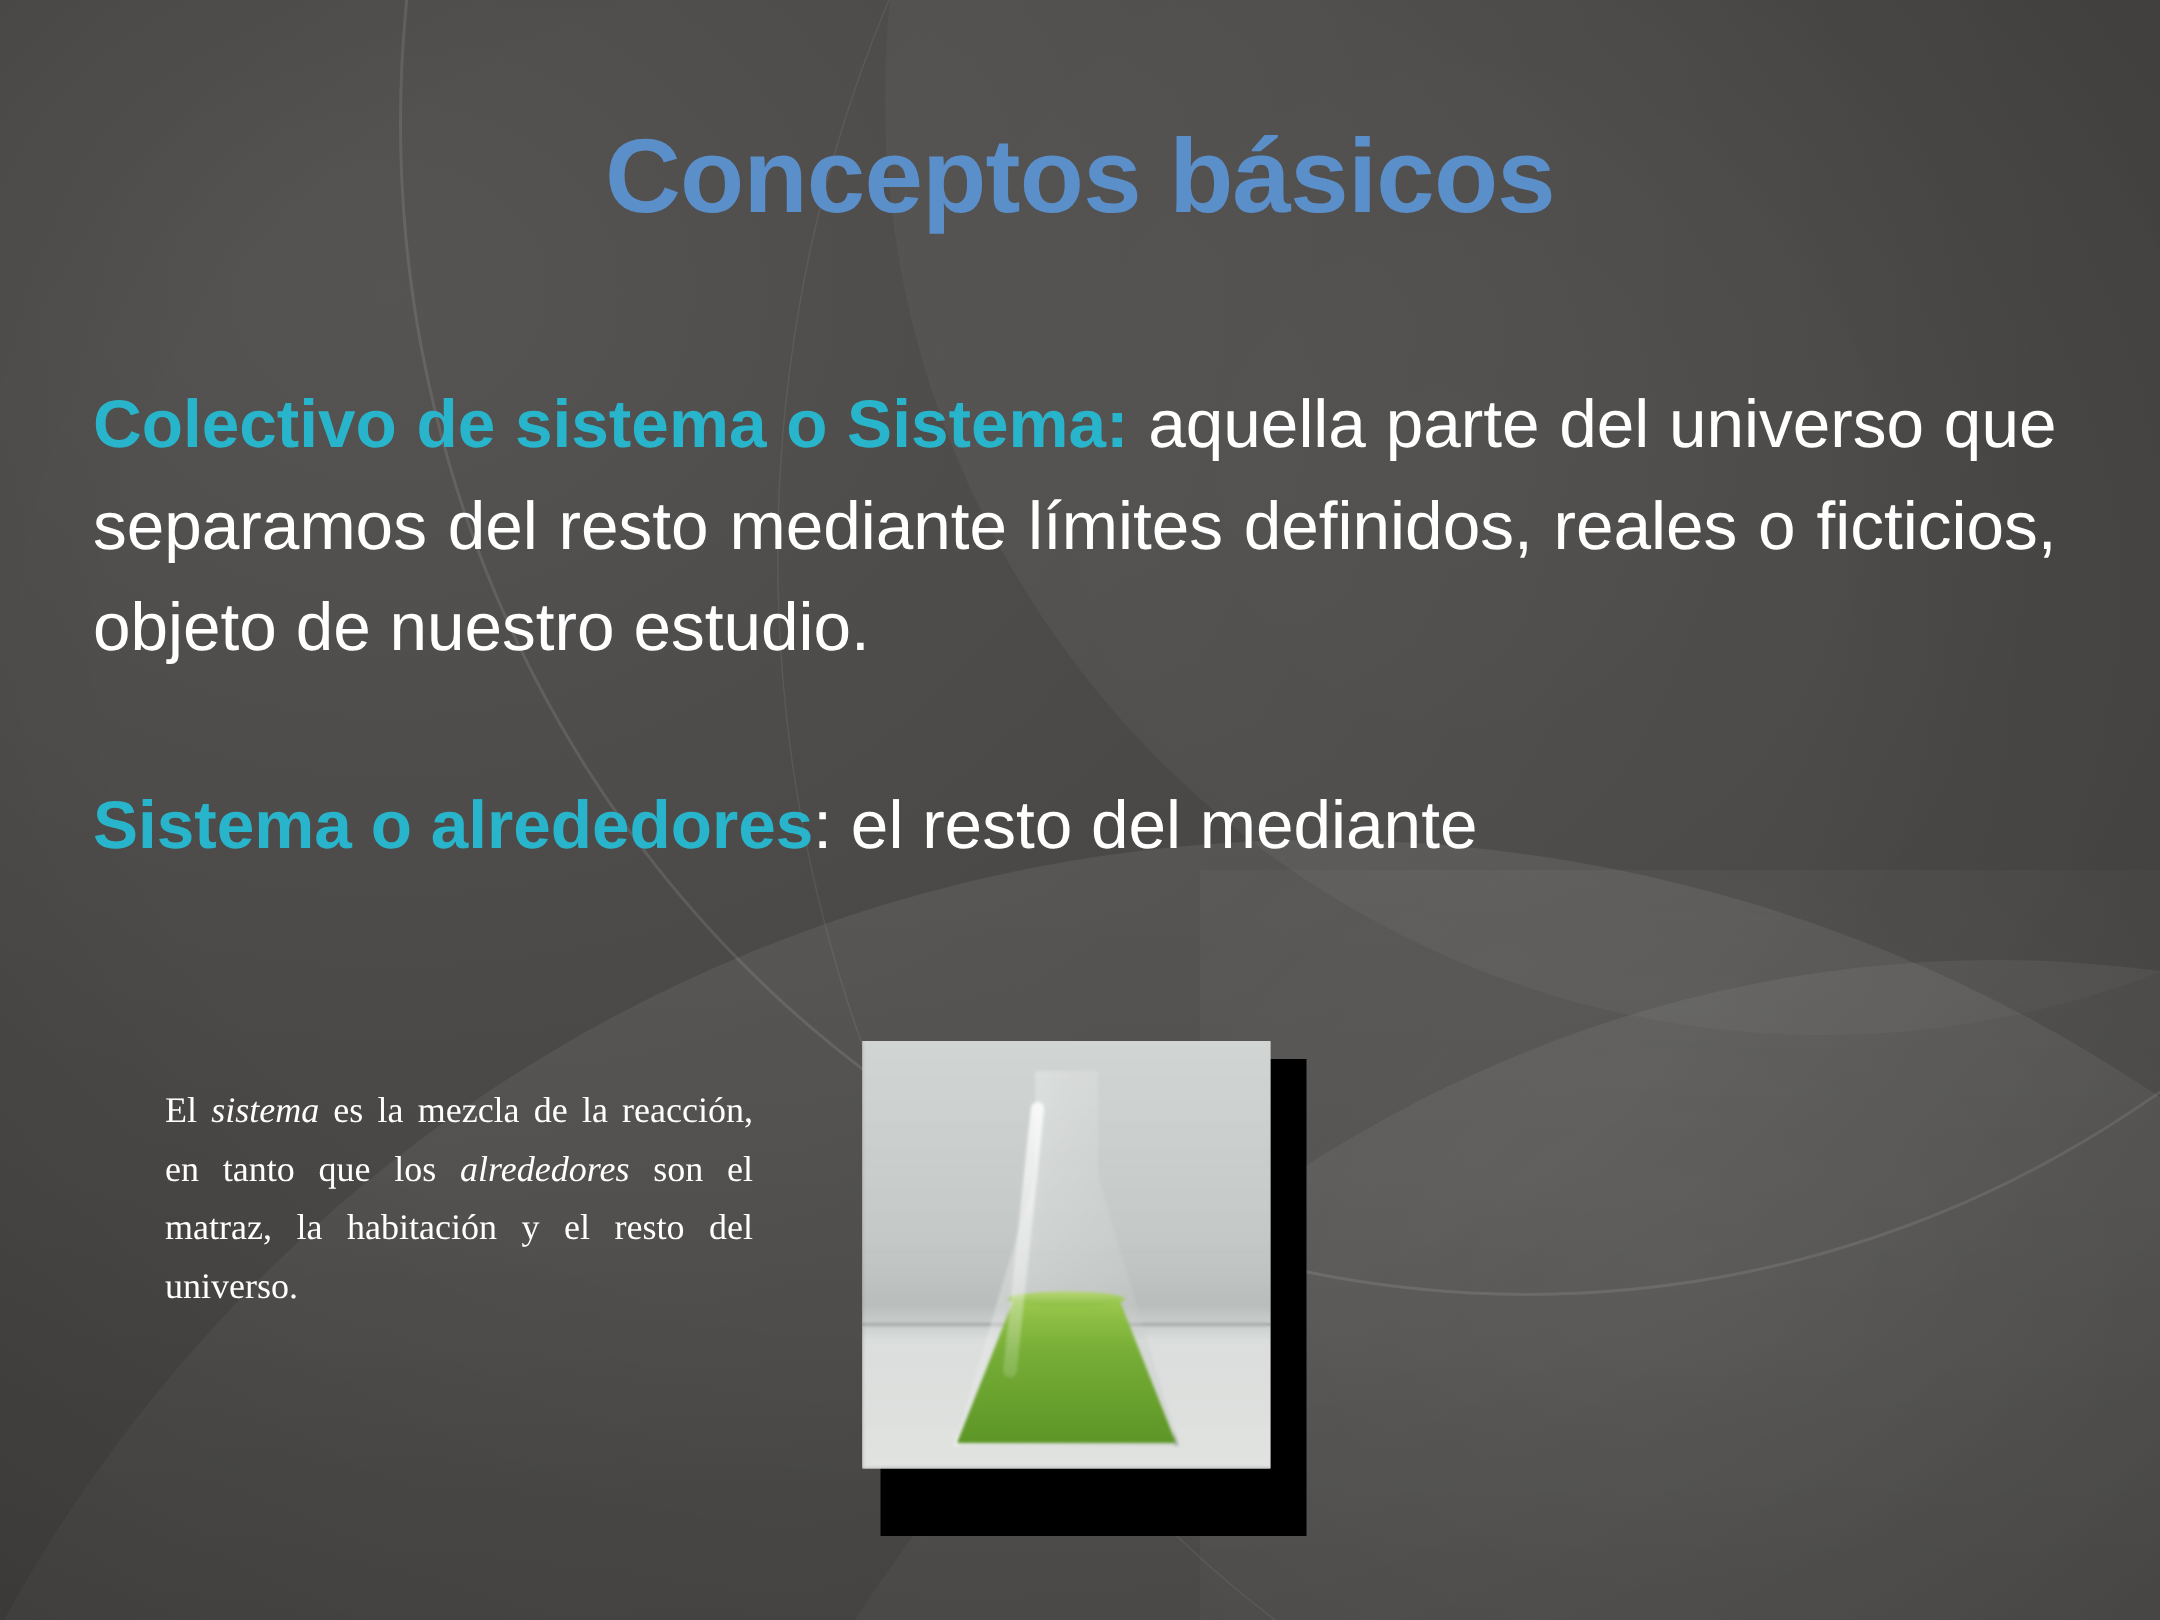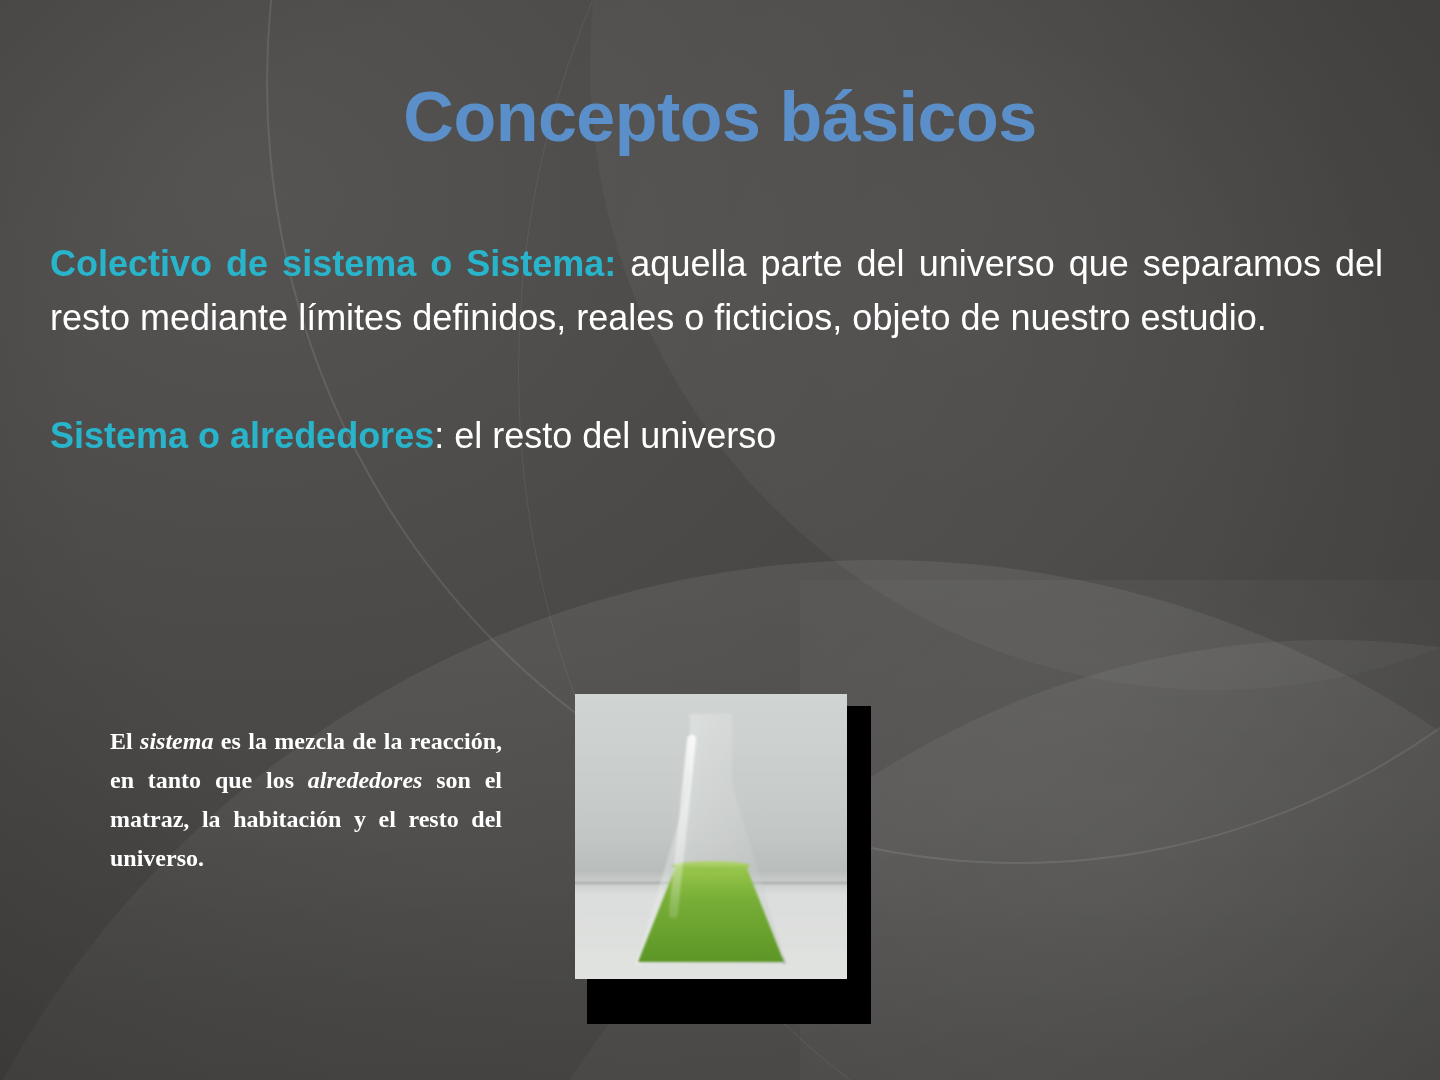--- a/index.html
+++ b/index.html
@@ -111,26 +111,26 @@
   }
 
   .body-block {
     position: absolute;
     top: 237px;
     left: 50px;
     width: 1333px;
   }
 
   .para {
-    font-size: 36px;
+    font-size: 45px;
     line-height: 1.50;
     color: #ffffff;
     text-align: justify;
     text-justify: inter-word;
-    margin: 0;
+    margin: 12px;
   }
 
   .para .lead {
     color: #28b5cc;
     font-weight: bold;
   }
 
   .para-2 {
     margin-top: 64px;
     text-align: left;
@@ -145,21 +145,20 @@
     position: absolute;
     top: 722px;
     left: 110px;
     width: 392px;
     font-family: "Liberation Serif", serif;
     font-size: 24px;
     line-height: 1.62;
     color: #ffffff;
     text-align: justify;
     text-justify: inter-word;
-    font-weight: bold;
   }
   .caption-block em {
     font-style: italic;
   }
 
   
   .photo-wrap {
     position: absolute;
     top: 694px;
     left: 575px;
@@ -271,21 +270,21 @@
   <div class="bg-shape corner-glow"></div>
   <div class="bg-shape vignette"></div>
 
   <div class="content">
 
     <div class="slide-title">Conceptos básicos</div>
 
     <div class="body-block">
       <p class="para para-1"><span class="lead">Colectivo de sistema o Sistema:</span><span> aquella parte del universo que separamos  del resto mediante límites definidos, reales o ficticios,  objeto de nuestro estudio.</span></p>
 
-      <p class="para para-2"><span class="lead">Sistema o alrededores</span><span>: el resto del universo</span></p>
+      <p class="para para-2"><span class="lead">Sistema o alrededores</span><span>: el resto del mediante</span></p>
     </div>
 
     <div class="caption-block"><span>El </span><em>sistema</em><span> es la mezcla de la reacción, en tanto que los </span><em>alrededores</em><span> son el matraz, la habitación y el resto del universo.</span></div>
 
     <div class="photo-wrap">
       <div class="photo-shadow"></div>
       <div class="photo">
         <div class="flask-scene">
           <div class="bench-line"></div>
           <div class="flask-body"></div>

